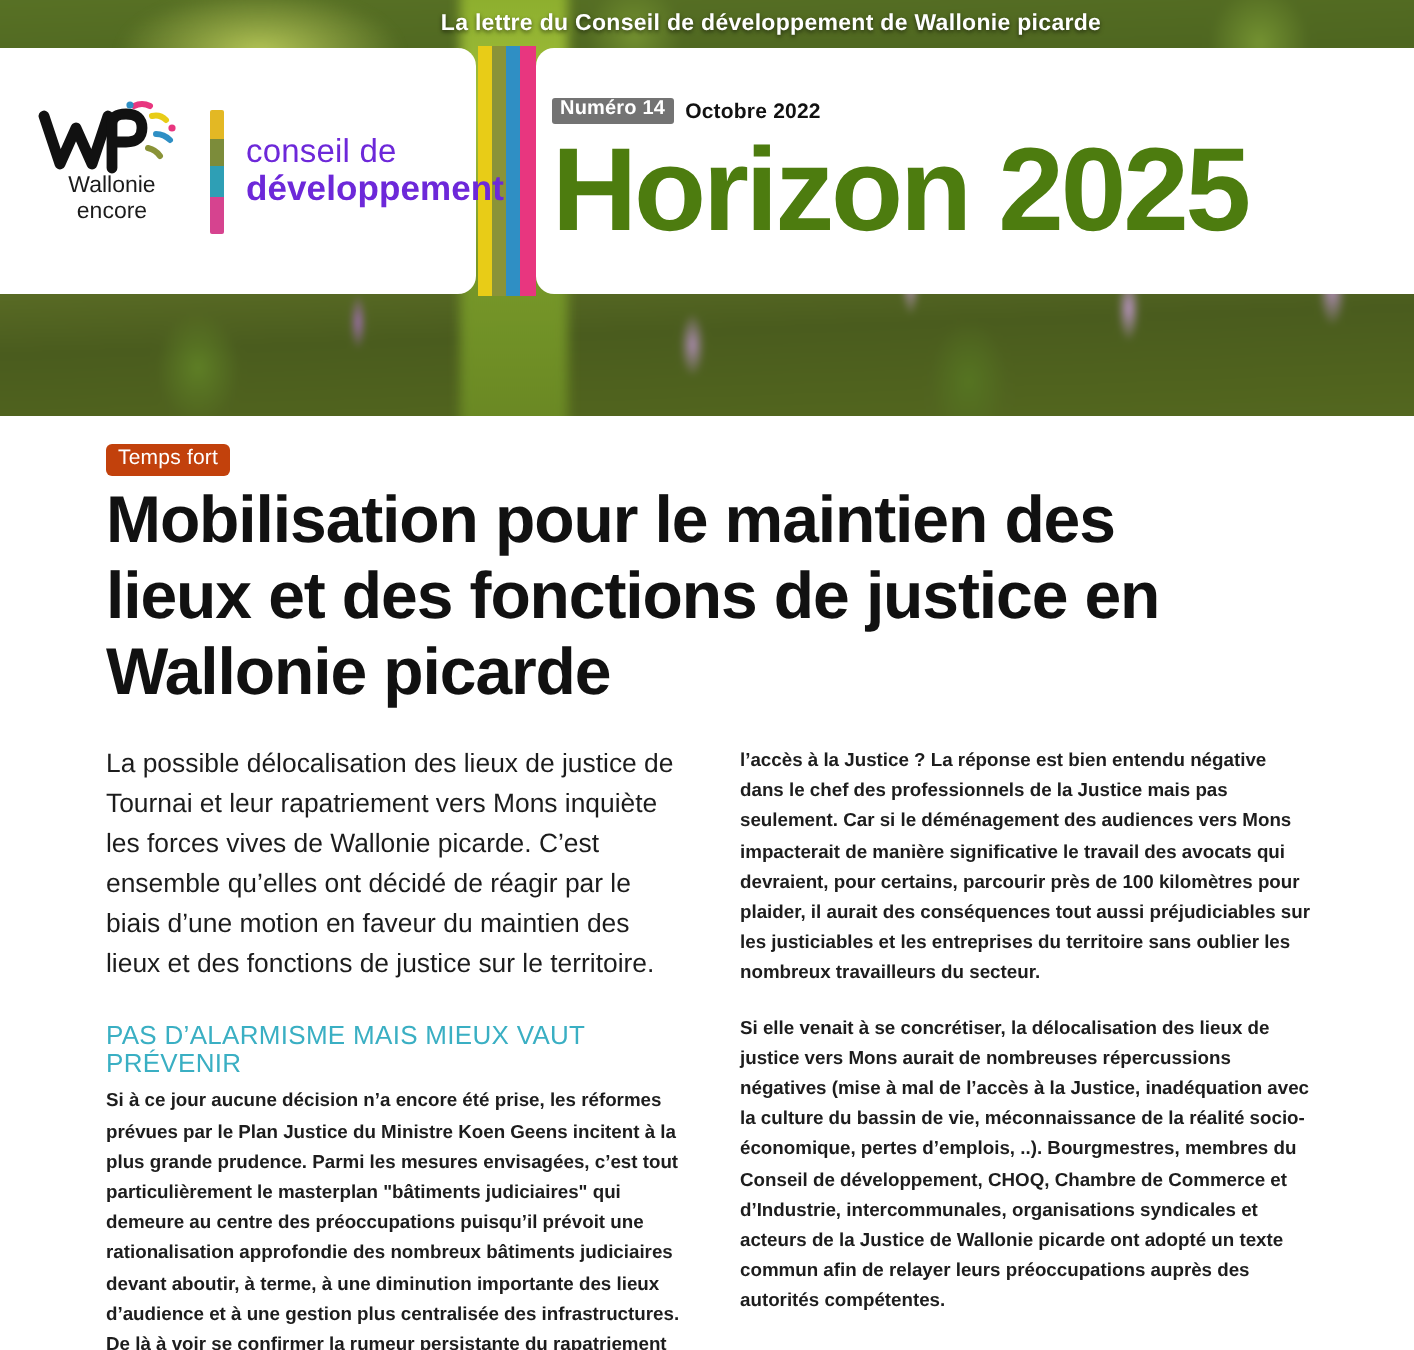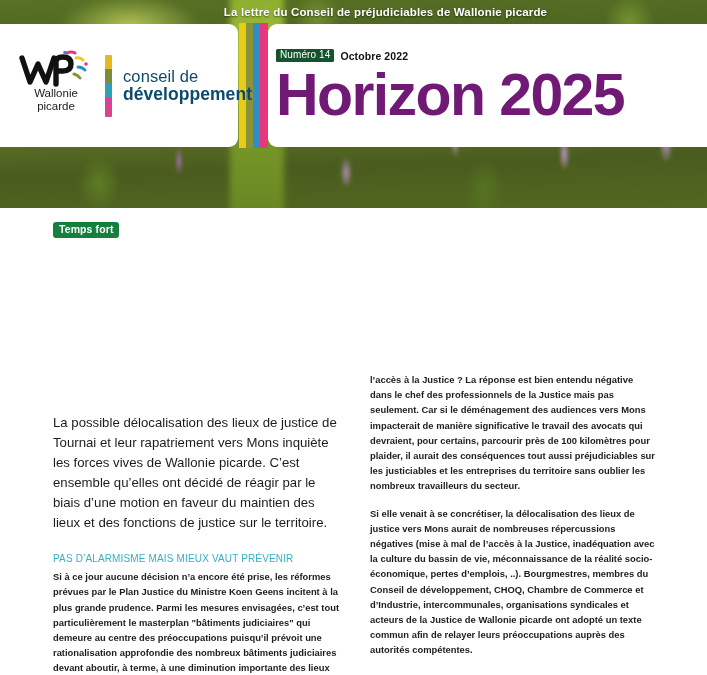--- a/index.html
+++ b/index.html
@@ -157,77 +157,77 @@
     width: 7px;
     height: 62px;
     flex: 0 0 7px;
     background: linear-gradient(180deg,
       #e3b824 0%, #e3b824 23%,
       #7c8c3a 23%, #7c8c3a 45%,
       #2e9fb5 45%, #2e9fb5 70%,
       #d6438f 70%, #d6438f 100%);
     border-radius: 1px;
   }
-  .logo-text { line-height: 1.12; color: #0c4a6e; }
+  .logo-text { line-height: 1.12; color: #6d28d9; }
   .logo-text .l1 { font-size: 16.5px; font-weight: 400; letter-spacing: .1px; }
   .logo-text .l2 { font-size: 17.5px; font-weight: 700; letter-spacing: .05px; }
 
   
   .title-block {
     position: absolute;
     left: 276px; top: 48px;
     width: 425px;
   }
   .issue-row {
     display: flex;
     align-items: center;
     gap: 6px;
     height: 15px;
   }
   .issue-badge {
-    background: #14532d;
+    background: #737373;
     color: #ffffff;
     font-size: 10px;
-    font-weight: 400;
+    font-weight: 700;
     padding: 1.5px 4px 2px 4px;
     border-radius: 1.5px;
     letter-spacing: .1px;
     line-height: 1;
   }
   .issue-date {
     font-size: 10.5px;
     font-weight: 700;
     color: #111111;
     letter-spacing: .1px;
   }
   .horizon {
     margin-top: 2px;
     font-size: 59px;
     font-weight: 700;
     letter-spacing: -1.6px;
-    color: #701a75;
+    color: #4d7c0f;
     line-height: 1.04;
     white-space: nowrap;
   }
 
   
   .article {
     position: absolute;
     left: 0; top: 208px;
     width: 707px;
     height: 467px;
     background: #ffffff;
   }
   .kicker {
     position: absolute;
     left: 53px; top: 14px;
-    background: #15803d;
+    background: #c2410c;
     color: #ffffff;
     font-size: 10.5px;
-    font-weight: 700;
+    font-weight: 400;
     padding: 2px 6px 3px 6px;
     border-radius: 3px;
     letter-spacing: .1px;
     line-height: 1;
   }
   .headline {
     position: absolute;
     left: 53px; top: 33px;
     width: 560px;
     font-size: 33px;
@@ -244,26 +244,25 @@
     display: flex;
     gap: 30px;
   }
   .col { width: 287px; }
 
   .lede {
     font-size: 13.2px;
     line-height: 20px;
     color: #1c1c1c;
     margin-bottom: 19px;
-    margin-top: 41px;
   }
 
   .subhead {
     color: #3aafc3;
-    font-size: 10px;
+    font-size: 13px;
     font-weight: 400;
     line-height: 14.2px;
     letter-spacing: .15px;
     margin-bottom: 3px;
   }
   .body {
     font-size: 9.4px;
     line-height: 15.2px;
     color: #1d1d1d;
     text-align: left;
@@ -276,21 +275,21 @@
 <body>
 
 <div id="page">
 
   <div class="photo-band">
     <div class="heather"></div>
     <div class="lightpatch"></div>
     <div class="trunk"></div>
   </div>
 
-  <div class="strapline">La lettre du Conseil de préjudiciables de Wallonie picarde</div>
+  <div class="strapline">La lettre du Conseil de développement de Wallonie picarde</div>
 
   <div class="masthead">
     <div class="mast-left"></div>
     <div class="stripes">
       <i class="s1" style="background: rgb(232, 204, 23);"></i>
       <i class="s2" style="background: rgb(138, 147, 56);"></i>
       <i class="s3" style="background: rgb(47, 143, 196);"></i>
       <i class="s4" style="background: rgb(232, 54, 127);"></i>
     </div>
     <div class="mast-right"></div>
@@ -303,40 +302,41 @@
         <path d="M38 34 L38 12 Q38 7 45 7 Q53 7 53 14 Q53 21 45 21 L38 21" fill="none" stroke="#111" stroke-width="5.4" stroke-linecap="round" stroke-linejoin="round"></path>
         <path d="M49 3 Q53 1 57 3" fill="none" stroke="#e8367f" stroke-width="3" stroke-linecap="round"></path>
         <path d="M58 8 Q62 7 65 10" fill="none" stroke="#e8cc17" stroke-width="3" stroke-linecap="round"></path>
         <path d="M60 17 Q64 17 67 20" fill="none" stroke="#2f8fc4" stroke-width="3" stroke-linecap="round"></path>
         <path d="M56 24 Q60 25 62 28" fill="none" stroke="#8a9338" stroke-width="3" stroke-linecap="round"></path>
         <circle cx="47" cy="2.5" r="1.8" fill="#2f8fc4"></circle>
         <circle cx="68" cy="14" r="1.8" fill="#e8367f"></circle>
       </svg>
       <div class="wp-words">
         <div>Wallonie</div>
-        <div>picarde</div>
+        <div>encore</div>
       </div>
     </div>
     <div class="logo-rule" style="background: linear-gradient(rgb(227, 184, 36) 0%, rgb(227, 184, 36) 23%, rgb(124, 140, 58) 23%, rgb(124, 140, 58) 45%, rgb(46, 159, 181) 45%, rgb(46, 159, 181) 70%, rgb(214, 67, 143) 70%, rgb(214, 67, 143) 100%);"></div>
     <div class="logo-text">
       <div class="l1">conseil de</div>
       <div class="l2">développement</div>
     </div>
   </div>
 
   <div class="title-block">
     <div class="issue-row">
       <span class="issue-badge">Numéro 14</span>
       <span class="issue-date">Octobre 2022</span>
     </div>
     <div class="horizon">Horizon 2025</div>
   </div>
 
   <div class="article">
     <span class="kicker">Temps fort</span>
+    <h1 class="headline">Mobilisation pour le maintien des lieux et des fonctions de justice en Wallonie picarde</h1>
 
     <div class="cols">
 
       <div class="col col-left">
         <p class="lede">La possible délocalisation des lieux de justice de Tournai et leur rapatriement vers Mons inquiète les forces vives de Wallonie picarde. C’est ensemble qu’elles ont décidé de réagir par le biais d’une motion en faveur du maintien des lieux et des fonctions de justice sur le territoire.</p>
         <div class="subhead" style="color: rgb(58, 175, 195);">PAS D’ALARMISME MAIS MIEUX VAUT PRÉVENIR</div>
         <div class="body">Si à ce jour aucune décision n’a encore été prise, les réformes prévues par le Plan Justice du Ministre Koen Geens incitent à la plus grande prudence. Parmi les mesures envisagées, c’est tout particulièrement le masterplan "bâtiments judiciaires" qui demeure au centre des préoccupations puisqu’il prévoit une rationalisation approfondie des nombreux bâtiments judiciaires devant aboutir, à terme, à une diminution importante des lieux d’audience et à une gestion plus centralisée des infrastructures. De là à voir se confirmer la rumeur persistante du rapatriement des lieux de justice de Tournai vers Mons, il n’y a qu’un pas que les</div>
       </div>
 
       <div class="col col-right">

